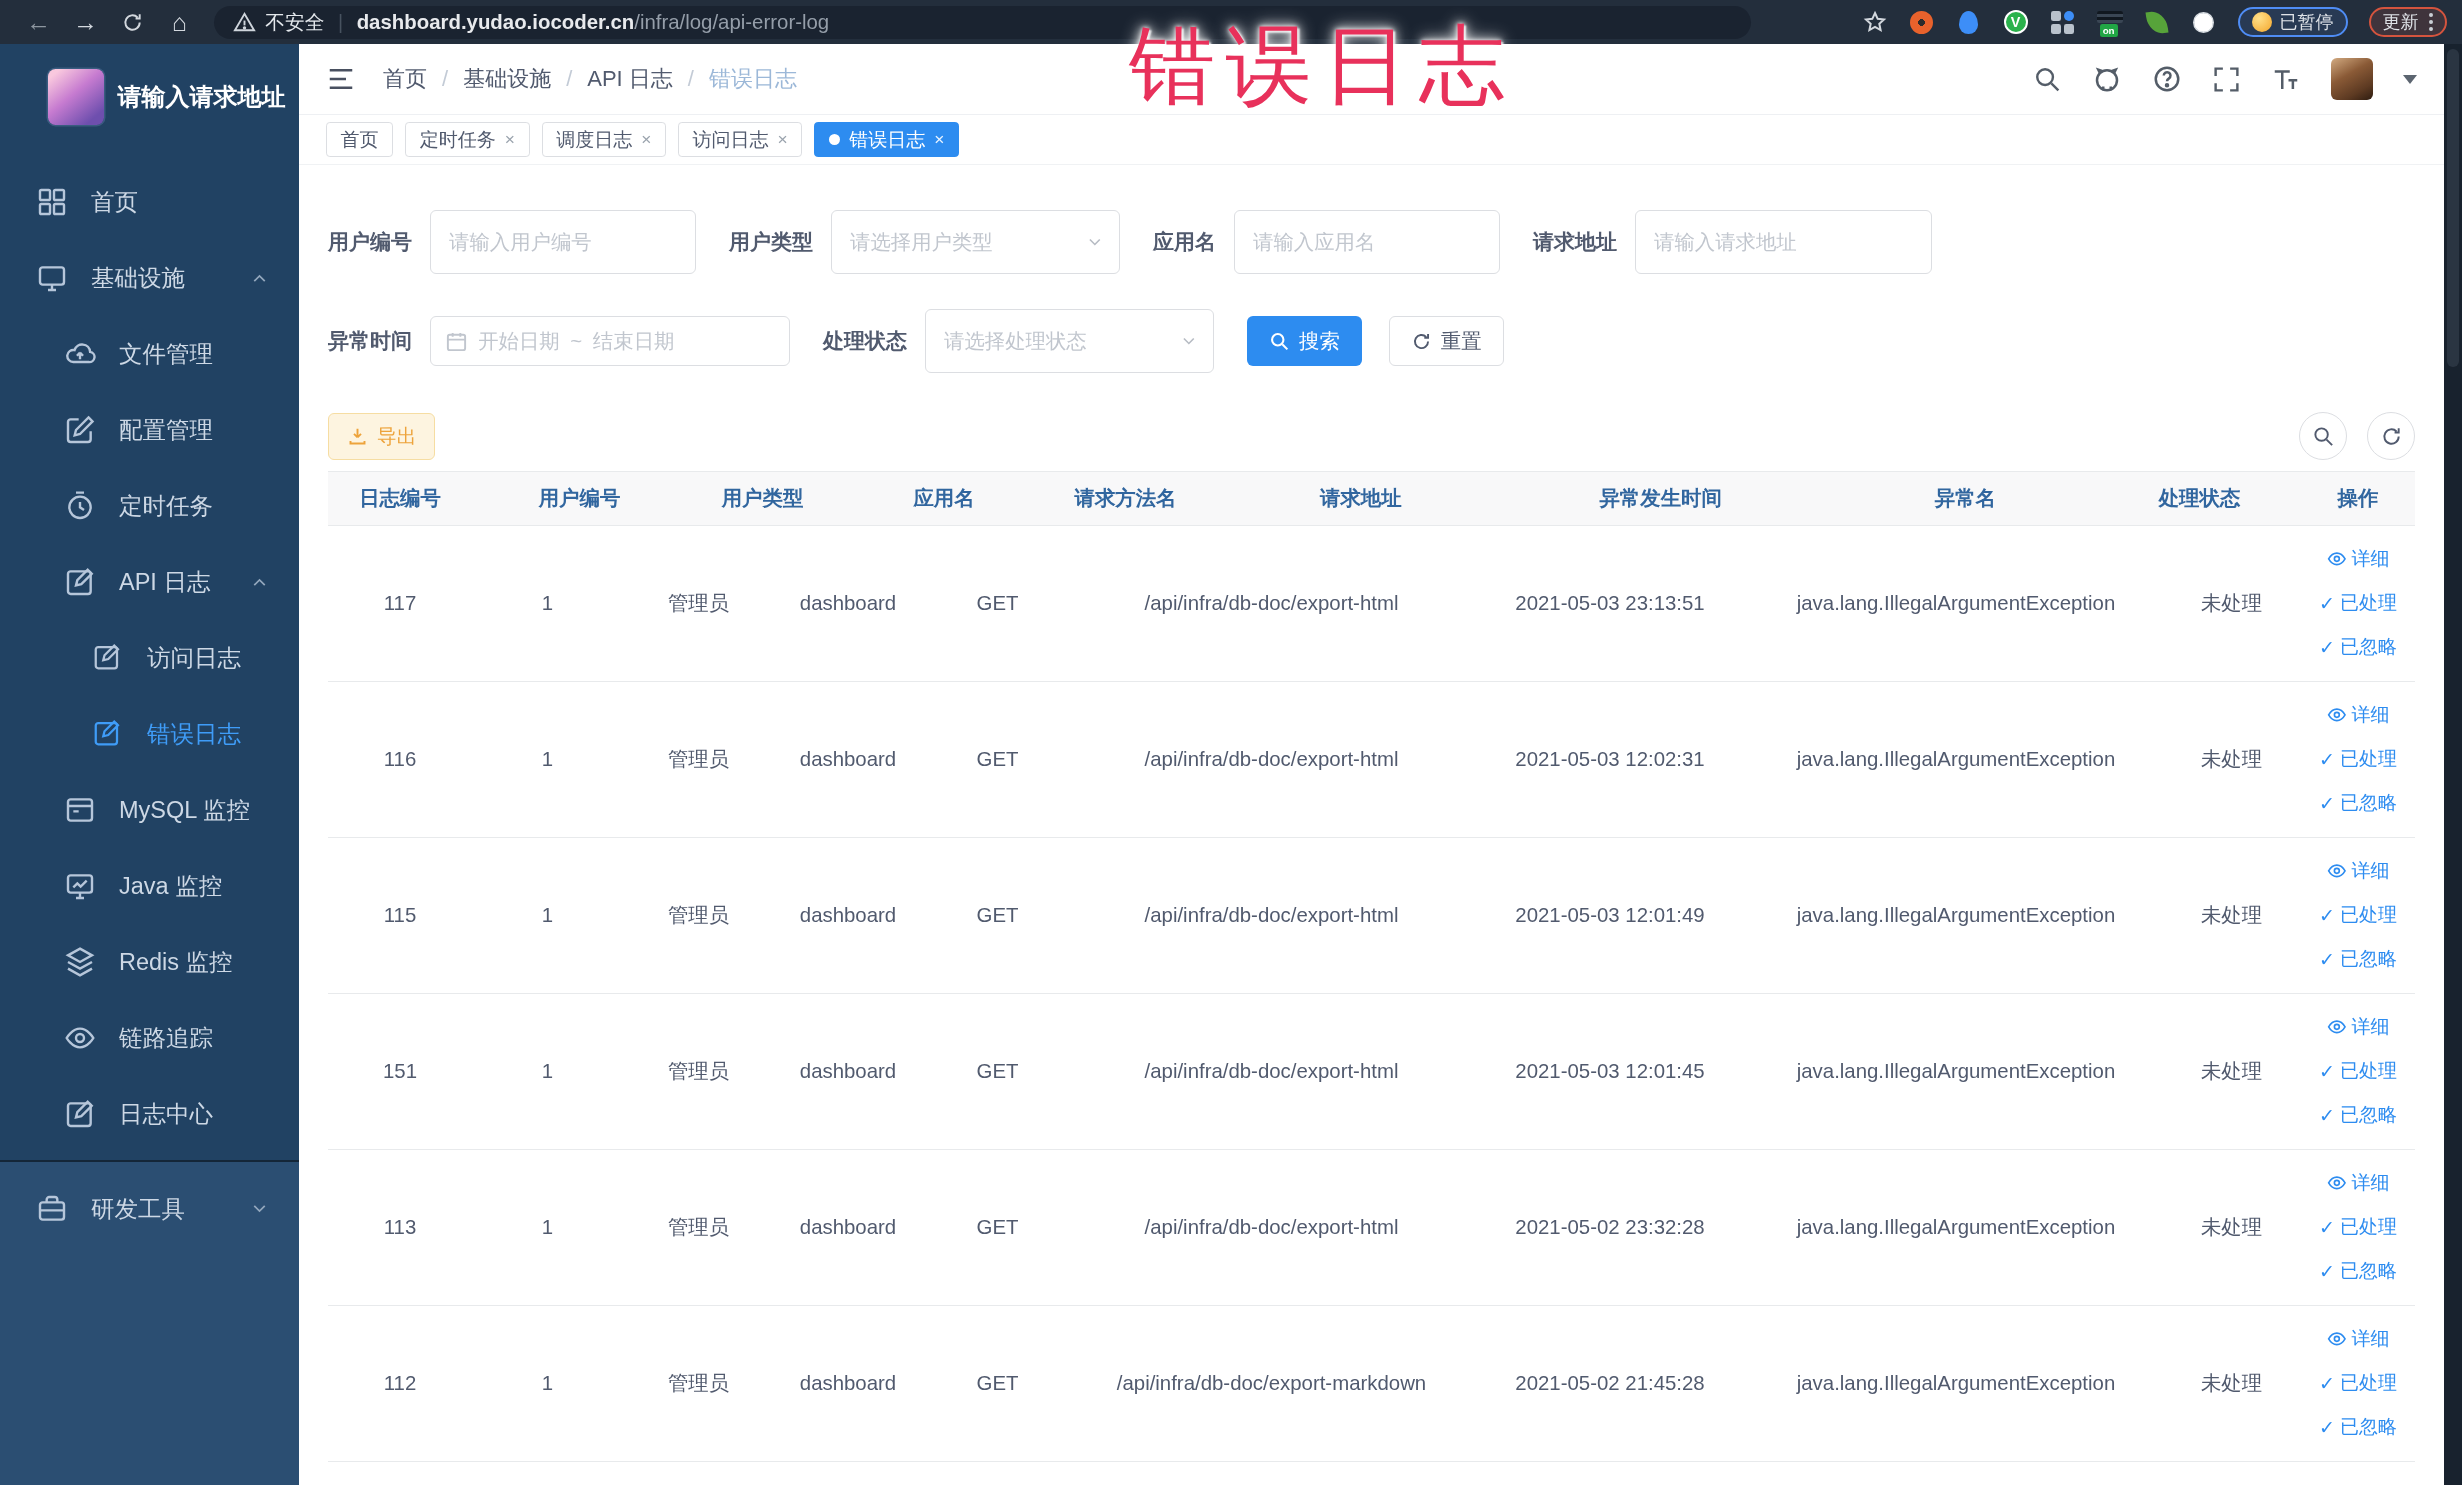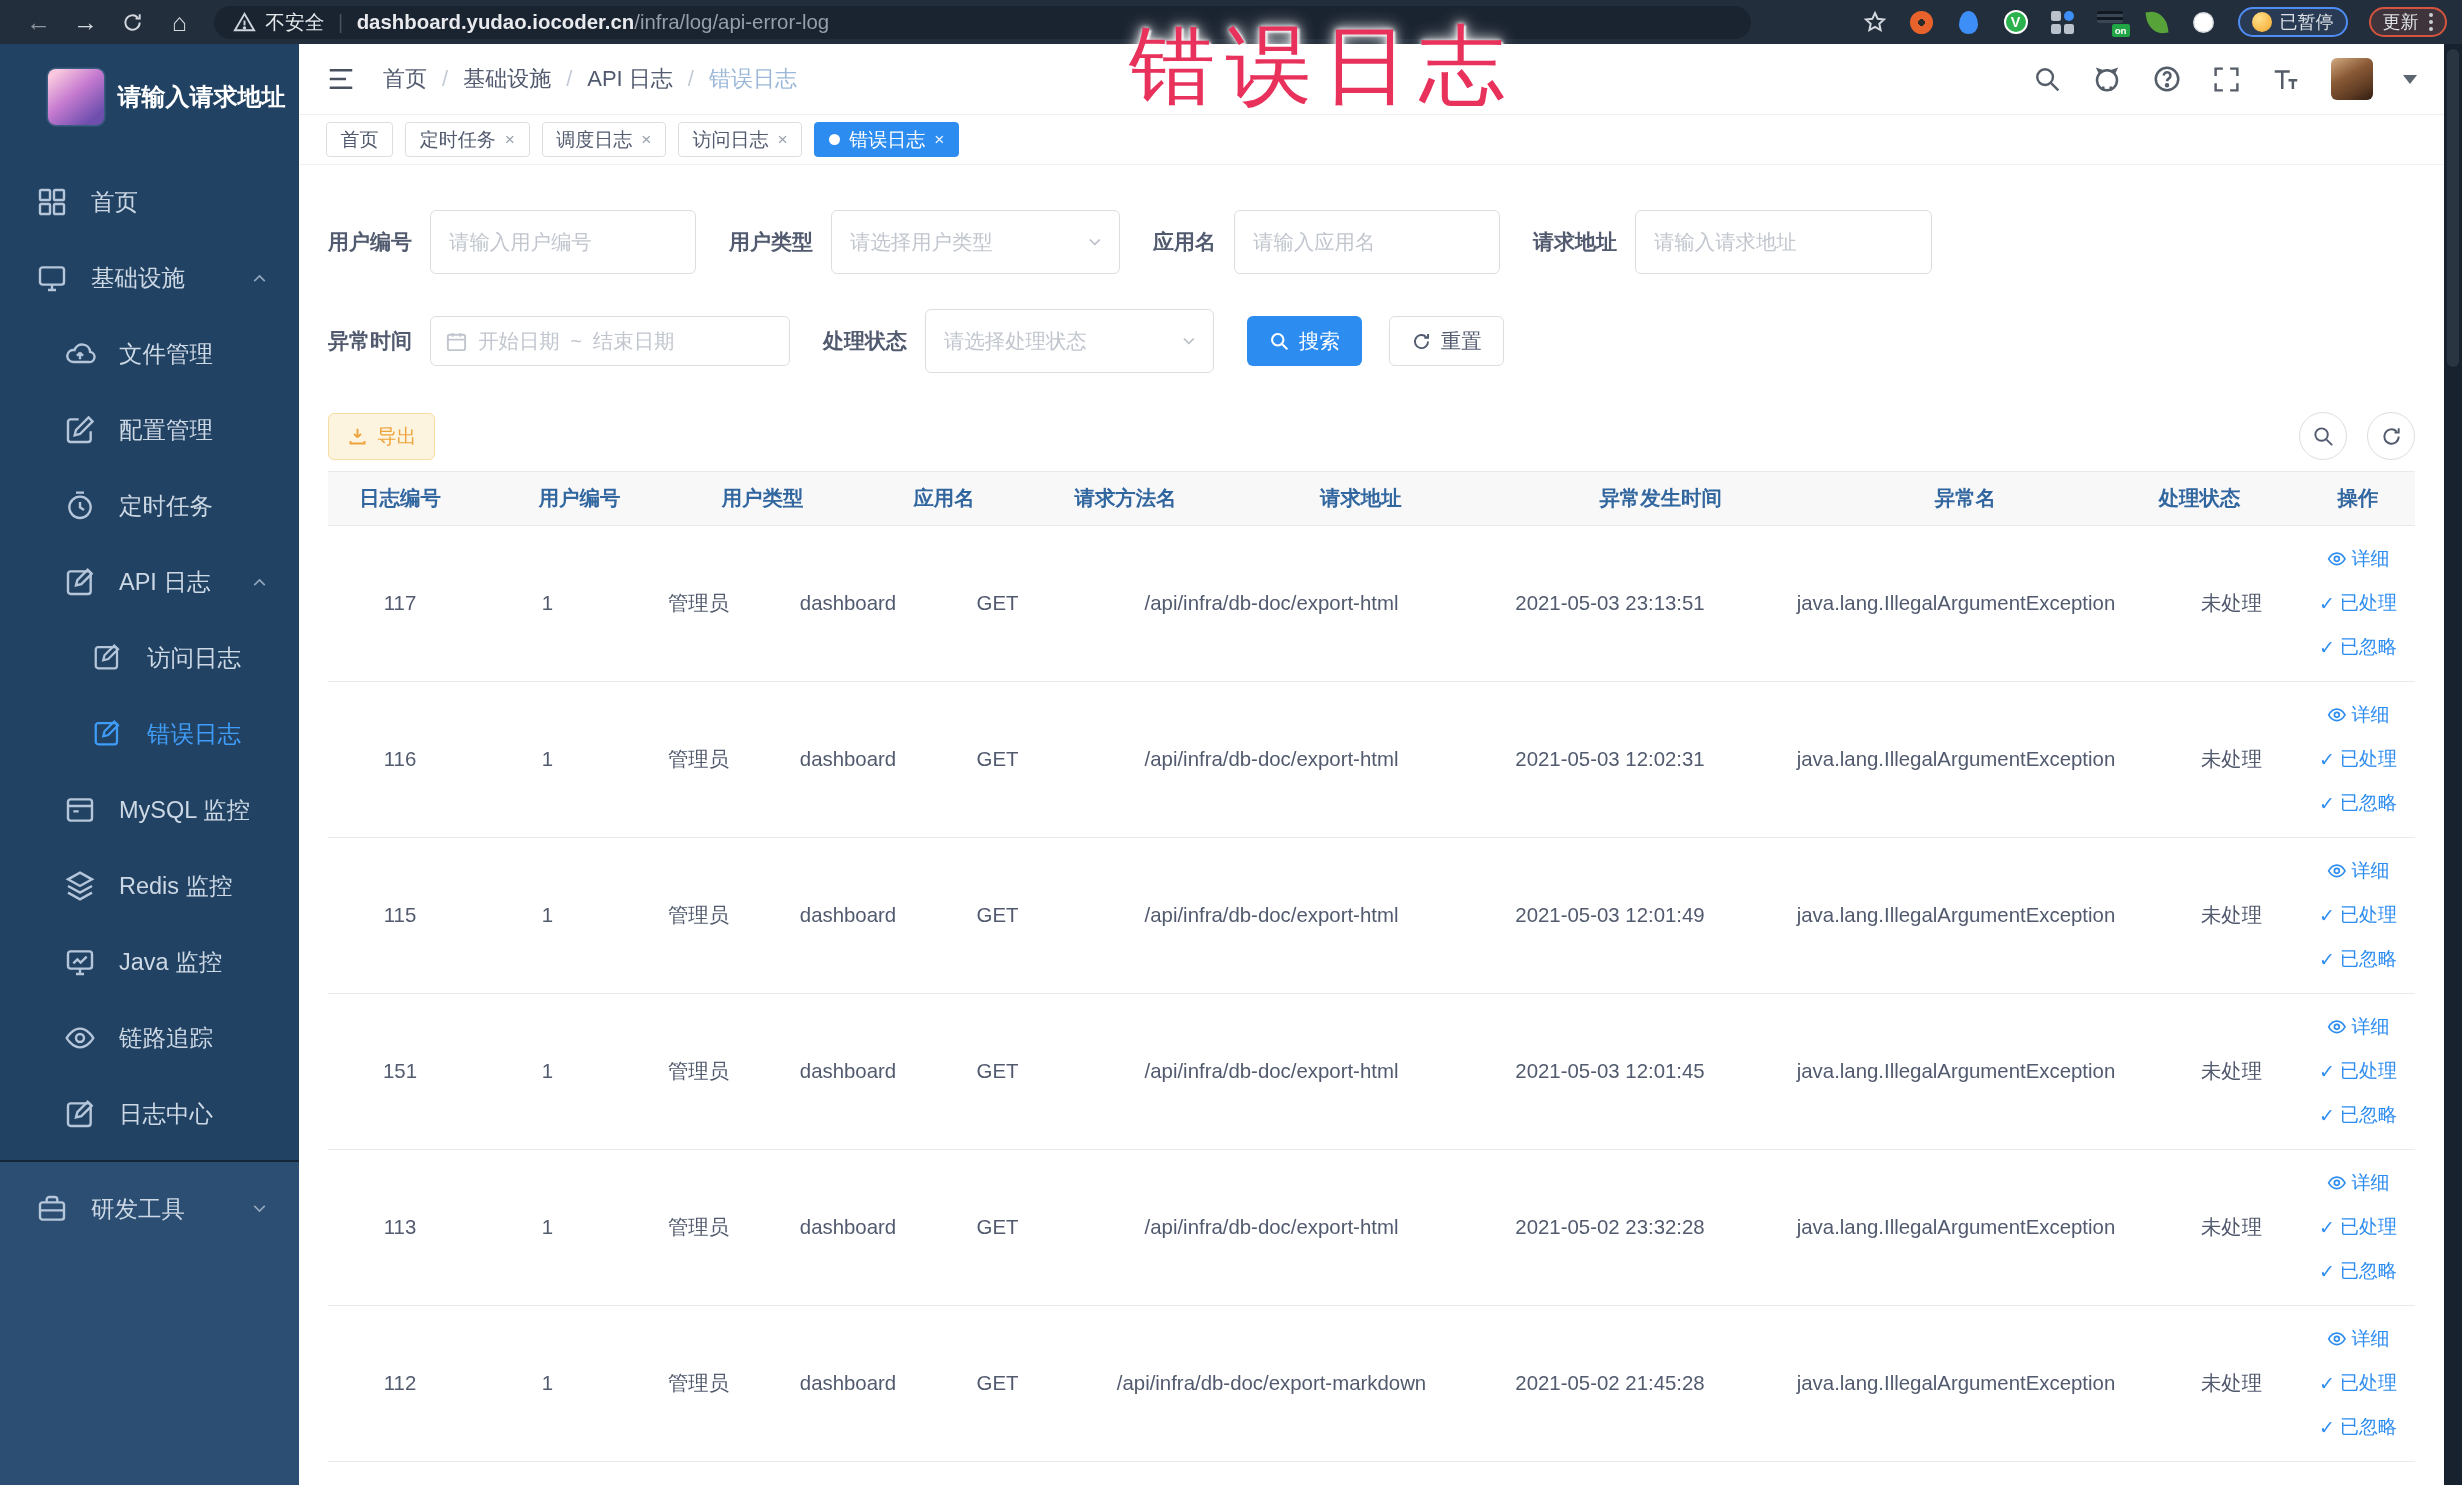--- a/index.html
+++ b/index.html
@@ -26,21 +26,21 @@
   .dot-orange { width:23px; height:23px; border-radius:50%; background:radial-gradient(circle at 50% 50%, #2b2b2b 28%, #e8622c 30%); border:3px solid #e8622c; }
   .drop-blue  { width:19.7px; height:23px; background:#3d8ef7; border-radius:50% 50% 50% 50%/60% 60% 40% 40%; }
   .circ-green { width:24px; height:24px; border-radius:50%; background:#2bb24c; border:2.3px solid #fff; color:#fff;
                 font-size:14.4px; font-weight:bold; display:flex; align-items:center; justify-content:center; }
   .gridic { width:23px; height:23px; display:grid; grid-template-columns:1fr 1fr; gap:3px; }
   .gridic i { background:#b9c2cc; border-radius:2.3px; }
   .gridic i.b { background:#3d8ef7; border-radius:50%; }
   .onbadge { position:relative; width:26px; height:23px; }
   .onbadge .bars { position:absolute; top:0; left:0; right:0; height:12px;
                    background:repeating-linear-gradient(#111820 0 3px,#3a4654 3px 6px); border-radius:2.3px; }
-  .onbadge .on { position:absolute; bottom:-3px; left:15px; background:#21a645; color:#fff; font-size:9.8px;
+  .onbadge .on { position:absolute; bottom:-3px; left:3px; background:#21a645; color:#fff; font-size:9.8px;
                  padding:0.8px 3px; border-radius:2.3px; font-weight:bold; }
   .sprout { width:19.7px; height:23px; background:#57a33a; border-radius:0 80% 0 80%; transform:rotate(-8deg); }
   .flower { width:21px; height:21px; border-radius:50%;
             background:radial-gradient(circle at 50% 50%, #fff 60%, #d8dde2 61%); }
   .pill { height:30px; border-radius:15px; display:flex; align-items:center; gap:7.6px;
           padding:0 12px; font-size:18px; color:#dfe3e8; cursor:pointer; }
   .pill.paused { border:2.3px solid #4f8df5; background:rgba(79,141,245,.13); }
   .face { width:20.4px; height:20.4px; border-radius:50%; background:radial-gradient(circle at 35% 32%, #ffe08a, #f4a62a); }
   .pill.update { border:2.3px solid #d5543e; background:rgba(213,84,62,.16); gap:10.6px; }
   .kebab { display:flex; flex-direction:column; gap:3px; }
@@ -316,35 +316,35 @@
             <rect x="3" y="4" width="18" height="16" rx="2"></rect>
             <path d="M3 9h18M7 13h4"></path>
           </svg>
       </span>
       <span>MySQL 监控</span>
     </div>
 
     <div class="mi l2">
       <span class="ic">
         <svg width="32" height="32" viewBox="0 0 24 24" fill="none" stroke="currentColor" stroke-width="1.8">
+            <rect x="3" y="4" width="18" height="13" rx="2"></rect>
+            <path d="M7 13l3-3 2.5 2.5L17 8M9 21h6M12 17v4"></path>
+          </svg>
+      </span>
+      <span>Java 监控</span>
+    </div>
+
+    <div class="mi l2">
+      <span class="ic">
+        <svg width="32" height="32" viewBox="0 0 24 24" fill="none" stroke="currentColor" stroke-width="1.8">
             <path d="M12 2l9 5-9 5-9-5z"></path>
             <path d="M3 12l9 5 9-5M3 17l9 5 9-5"></path>
           </svg>
       </span>
       <span>Redis 监控</span>
-    </div>
-
-    <div class="mi l2">
-      <span class="ic">
-        <svg width="32" height="32" viewBox="0 0 24 24" fill="none" stroke="currentColor" stroke-width="1.8">
-            <rect x="3" y="4" width="18" height="13" rx="2"></rect>
-            <path d="M7 13l3-3 2.5 2.5L17 8M9 21h6M12 17v4"></path>
-          </svg>
-      </span>
-      <span>Java 监控</span>
     </div>
 
     <div class="mi l2">
       <span class="ic">
         <svg width="32" height="32" viewBox="0 0 24 24" fill="none" stroke="currentColor" stroke-width="1.8">
             <path d="M2 12s4-7 10-7 10 7 10 7-4 7-10 7S2 12 2 12z"></path>
             <circle cx="12" cy="12" r="3"></circle>
           </svg>
       </span>
       <span>链路追踪</span>

